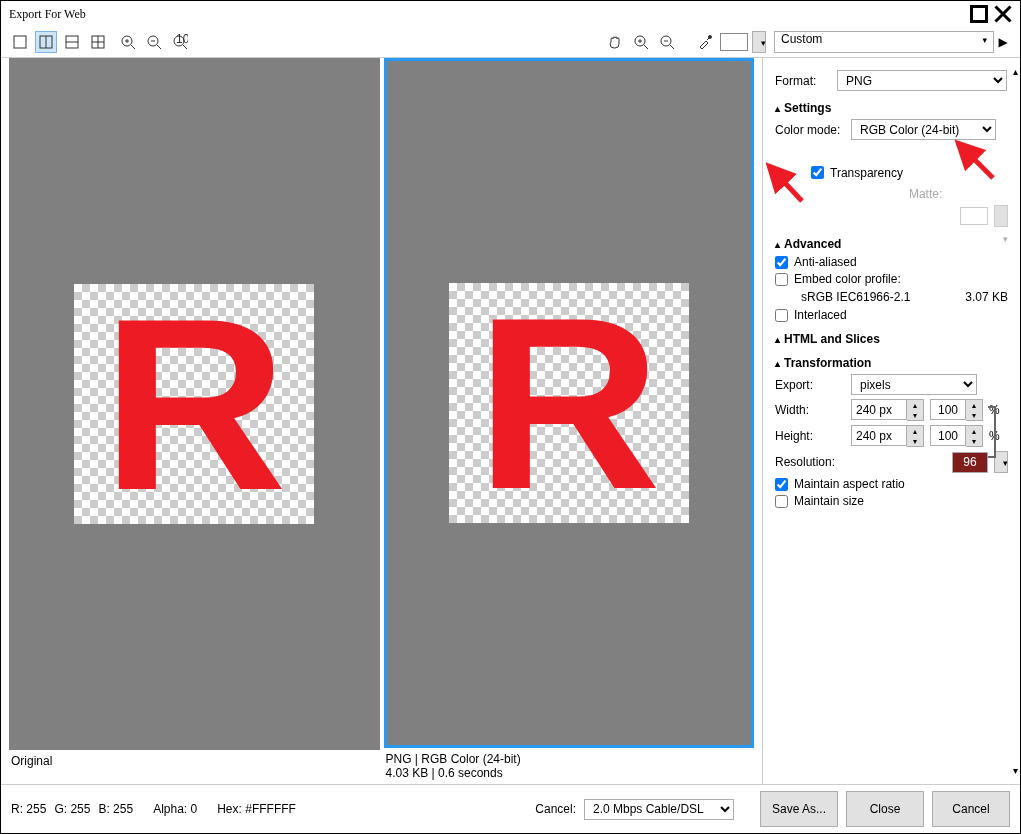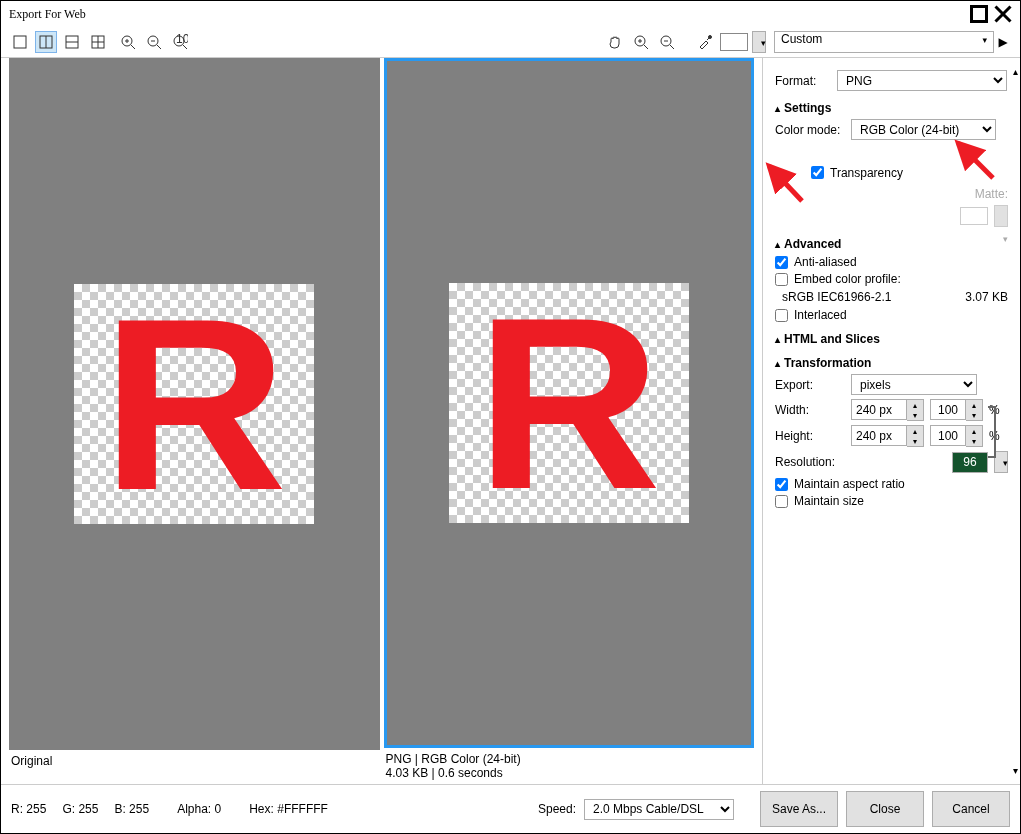--- a/index.html
+++ b/index.html
@@ -54,23 +54,23 @@
 .combo-w { width: 170px; }
 .chkrow { display:flex; align-items:center; gap:4px; margin:3px 0;}
 .chkrow input { margin-right:2px;}
 .spinner { display:flex; }
 .spinner input { width:56px; text-align:left; }
 .spinner .spins { display:flex; flex-direction:column; border:1px solid #adadad; border-left:none;}
 .spinbtn { width:16px; height:10px; display:flex; align-items:center; justify-content:center; font-size:8px; background:#e1e1e1; cursor:pointer;}
 .spinner.sm input { width:36px; text-align:center;}
 .matte-row { display:flex; align-items:center; justify-content:flex-end; gap:6px;}
 .constrain-bracket { position:absolute; right: 12px; width:8px; border-right:2px solid #666; border-top:2px solid #666; border-bottom:2px solid #666;}
-.res-input input { background:#14532d; color:#fff; }
+.res-input input { background:#7f1d1d; color:#fff; }
 .bottombar { display:flex; align-items:center; padding: 6px 10px; border-top:1px solid #ccc; gap:8px;}
-.bottombar .status { display:flex; gap:16px; flex:1; }
+.bottombar .status { display:flex; gap:8px; flex:1; }
 .btn { width:78px; height:36px; border:1px solid #adadad; background:#e1e1e1; display:flex; align-items:center; justify-content:center; cursor:pointer;}
 .arrow-anno { position:absolute; width:50px; height:50px; pointer-events:none; z-index:5;}
 .arrow-anno svg { width:100%; height:100%; }
 .caret::after{content:"▾"; font-size:9px;}
 .dimmed { color:#aaa;margin-top:43px; }
 .trans-grid { position:relative; }
 </style>
 </head>
 <body>
 
@@ -231,21 +231,21 @@
         <svg viewBox="0 0 50 50">
             <defs>
               <marker id="ah1" markerWidth="6" markerHeight="6" refX="5" refY="3" orient="auto">
                 <path d="M0,0 L6,3 L0,6 z" fill="#ed1c24"></path>
               </marker>
             </defs>
             <line x1="45" y1="45" x2="10" y2="10" stroke="#ed1c24" stroke-width="5" marker-end="url(#ah1)"></line>
           </svg>
       </div>
     </div>
-    <div class="row" style="position:relative; justify-content:space-between;padding-left:36px;">
+    <div class="row" style="position:relative; justify-content:flex-start;padding-left:36px;">
       <div class="chkrow">
         <input type="checkbox" checked="" style="">
         <span>Transparency</span>
       </div>
       <div class="matte-row">
         <span class="dimmed">Matte:</span>
       </div>
       <div class="arrow-anno" style="left:-18px; top:12px;">
         <svg viewBox="0 0 50 50">
             <defs>
@@ -270,21 +270,21 @@
     </div>
     <div class="chkrow">
         <input type="checkbox" checked="" style="">
         <span>Anti-aliased</span>
       </div>
     <div class="chkrow">
         <input type="checkbox" style="">
         <span>Embed color profile:</span>
       </div>
     <div class="row">
-        <span style="flex:1;margin-left:7px">sRGB IEC61966-2.1</span>
+        <span style="flex:1;margin-left:26px">sRGB IEC61966-2.1</span>
         <span>3.07 KB</span>
       </div>
     <div class="chkrow">
         <input type="checkbox" style="">
         <span>Interlaced</span>
       </div>
 
     <div class="section-head">
       <span class="tri"></span>
       <span>HTML and Slices</span>
@@ -363,21 +363,21 @@
 </div>
 
 <div class="bottombar">
   <div class="status">
     <span><span>R:</span> <span>255</span></span>
     <span><span>G:</span> <span>255</span></span>
     <span><span>B:</span> <span>255</span></span>
     <span style="margin-left:12px"><span>Alpha:</span> <span>0</span></span>
     <span style="margin-left:12px"><span>Hex:</span> <span>#FFFFFF</span></span>
   </div>
-  <span>Speed:</span>
+  <span>Cancel:</span>
   <select style="width:150px"><option>2.0 Mbps Cable/DSL</option></select>
   <div style="width:10px"></div>
   <div class="btn">
       <span>Save As...</span>
     </div>
   <div class="btn">
       <span>Close</span>
     </div>
   <div class="btn">
       <span>Cancel</span>

